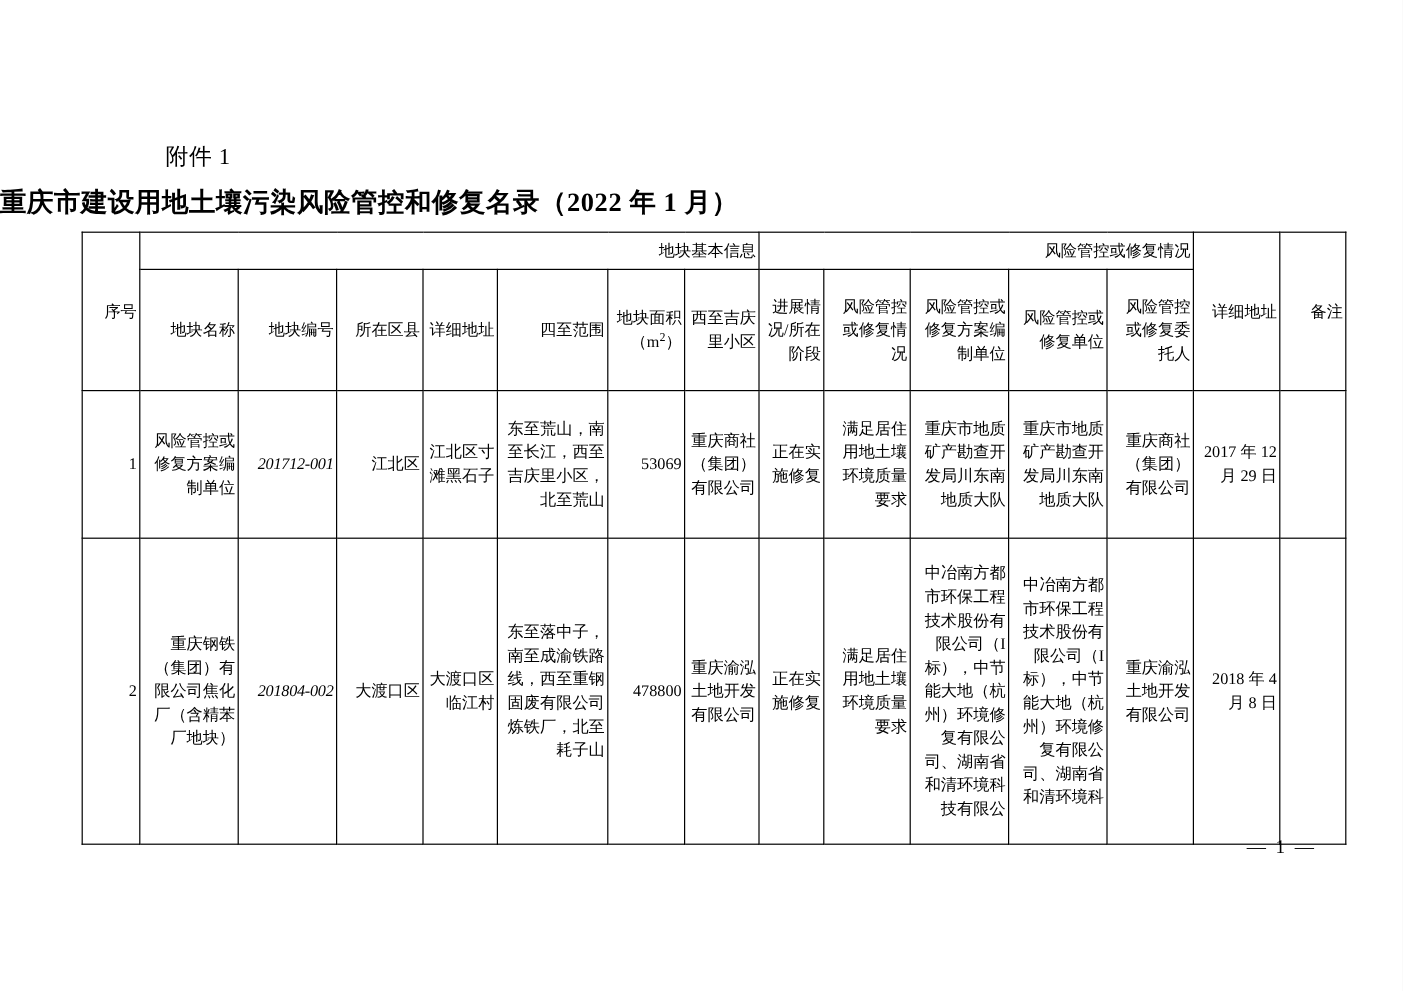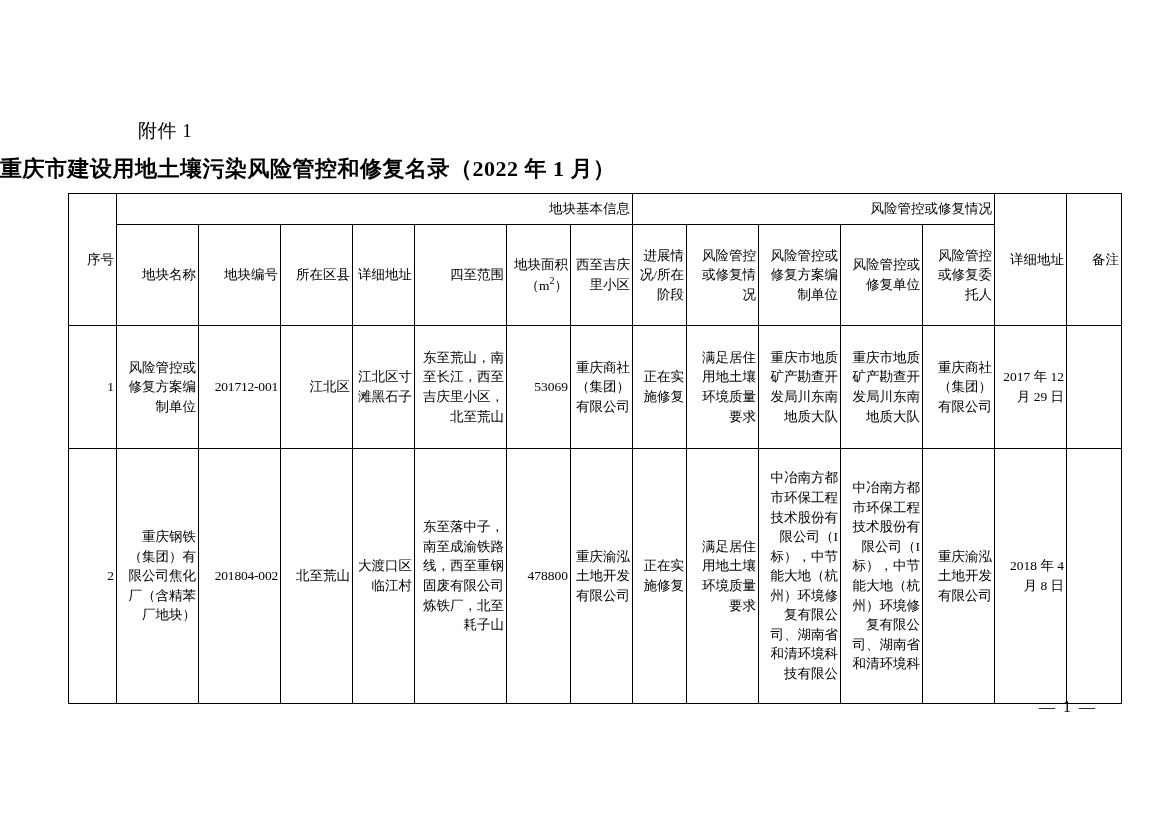--- a/index.html
+++ b/index.html
@@ -58,21 +58,21 @@
   .col-head td {
     height: 96px;
     font-size: 14px;
   }
   .data-row td {
     padding: 4px 3px;
   }
   .r1 td { height: 118px; }
   .r2 td { height: 250px; }
   .num-cell { font-size: 14px; font-family: "Liberation Serif", serif; }
-  .code-cell { font-size: 13px; letter-spacing: -0.2px; }
+  .code-cell { font-size: 13px; letter-spacing: -0.2px; font-style: italic; }
   .page-number {
     position: absolute;
     right: 72px;
     top: 698px;
     font-size: 16px;
     letter-spacing: 2px;
   }
   .sup { font-size: 10px; vertical-align: super; }
 </style>
 </head>
@@ -142,21 +142,21 @@
         <td>重庆市地质矿产勘查开发局川东南地质大队</td>
         <td>重庆商社（集团）有限公司</td>
         <td>2017 年 12 月 29 日</td>
         <td></td>
       </tr>
 
       <tr class="data-row r2">
         <td class="num-cell">2</td>
         <td>重庆钢铁（集团）有限公司焦化厂（含精苯厂地块）</td>
         <td class="code-cell">201804-002</td>
-        <td>北至荒山</td>
+        <td>大渡口区</td>
         <td>大渡口区临江村</td>
         <td>东至落中子，南至成渝铁路线，西至重钢固废有限公司炼铁厂，北至耗子山</td>
         <td class="num-cell">478800</td>
         <td>重庆渝泓土地开发有限公司</td>
         <td>正在实施修复</td>
         <td>满足居住用地土壤环境质量要求</td>
         <td>中冶南方都市环保工程技术股份有限公司（I 标），中节能大地（杭州）环境修复有限公司、湖南省和清环境科技有限公</td>
         <td>中冶南方都市环保工程技术股份有限公司（I 标），中节能大地（杭州）环境修复有限公司、湖南省和清环境科</td>
         <td>重庆渝泓土地开发有限公司</td>
         <td>2018 年 4 月 8 日</td>

